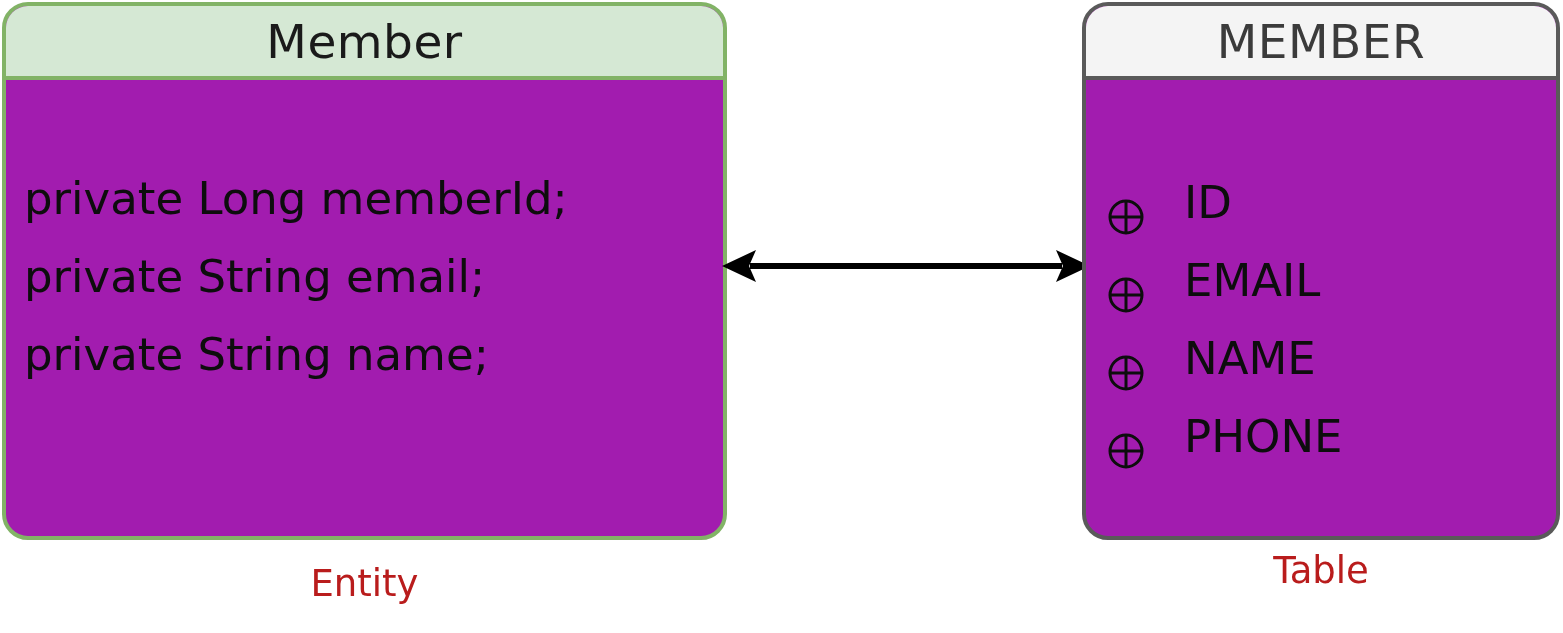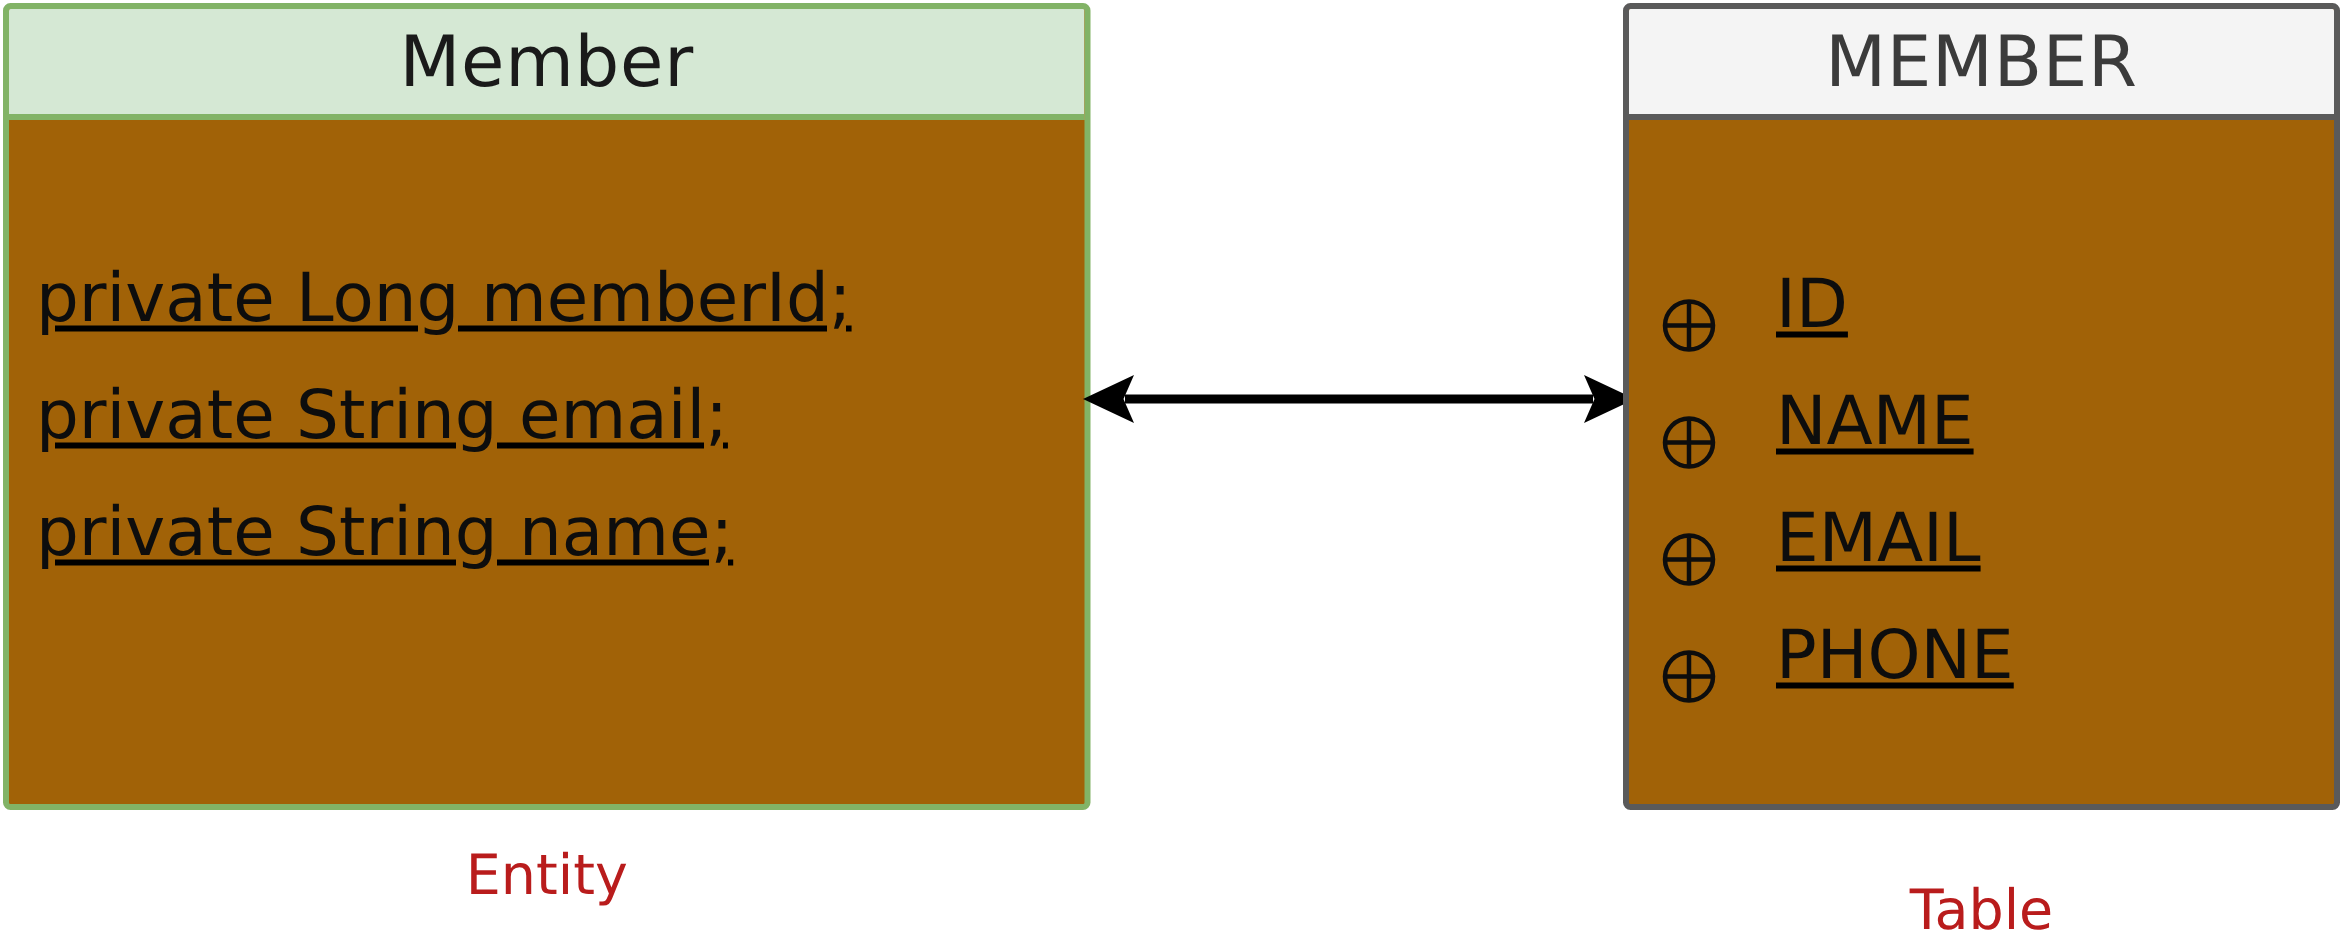--- a/index.html
+++ b/index.html
@@ -15,36 +15,35 @@
     width: 1563px;
     height: 633px;
     background: #ffffff;
     overflow: hidden;
   }
 
   
   .card {
     position: absolute;
     box-sizing: border-box;
-    background: #a16207;
-    border-radius: 5px;
+    background: #a21caf;
+    border-radius: 26px;
     overflow: hidden;
   }
   .card-header {
     box-sizing: border-box;
     width: 100%;
     display: flex;
     align-items: center;
     justify-content: center;
     letter-spacing: 0.5px;
   }
   .card-body {
     box-sizing: border-box;
     width: 100%;
-    text-decoration: underline;
   }
 
   
   .entity-card {
     left: 2px;
     top: 2px;
     width: 725px;
     height: 538px;
     border: 4px solid #82b366;
   }
@@ -126,21 +125,21 @@
     color: #b91c1c;
     white-space: nowrap;
   }
   .caption-entity {
     left: 2px;
     top: 565px;
     width: 725px;
   }
   .caption-table {
     left: 1082px;
-    top: 588px;
+    top: 552px;
     width: 478px;
   }
 </style>
 </head>
 <body>
 
 <div class="canvas">
 
   <div class="card entity-card">
     <div class="card-header">Member</div>
@@ -175,32 +174,32 @@
       </div>
 
       <div class="column-line">
         <span class="col-key-icon">
           <svg width="40" height="40" viewBox="0 0 40 40">
             <circle cx="20" cy="20" r="16" fill="none" stroke="#0d0d0d" stroke-width="3"></circle>
             <line x1="20" y1="4" x2="20" y2="36" stroke="#0d0d0d" stroke-width="3"></line>
             <line x1="4" y1="20" x2="36" y2="20" stroke="#0d0d0d" stroke-width="3"></line>
           </svg>
         </span>
+        <span class="col-name">EMAIL</span>
+      </div>
+
+      <div class="column-line">
+        <span class="col-key-icon">
+          <svg width="40" height="40" viewBox="0 0 40 40">
+            <circle cx="20" cy="20" r="16" fill="none" stroke="#0d0d0d" stroke-width="3"></circle>
+            <line x1="20" y1="4" x2="20" y2="36" stroke="#0d0d0d" stroke-width="3"></line>
+            <line x1="4" y1="20" x2="36" y2="20" stroke="#0d0d0d" stroke-width="3"></line>
+          </svg>
+        </span>
         <span class="col-name">NAME</span>
-      </div>
-
-      <div class="column-line">
-        <span class="col-key-icon">
-          <svg width="40" height="40" viewBox="0 0 40 40">
-            <circle cx="20" cy="20" r="16" fill="none" stroke="#0d0d0d" stroke-width="3"></circle>
-            <line x1="20" y1="4" x2="20" y2="36" stroke="#0d0d0d" stroke-width="3"></line>
-            <line x1="4" y1="20" x2="36" y2="20" stroke="#0d0d0d" stroke-width="3"></line>
-          </svg>
-        </span>
-        <span class="col-name">EMAIL</span>
       </div>
 
       <div class="column-line">
         <span class="col-key-icon">
           <svg width="40" height="40" viewBox="0 0 40 40">
             <circle cx="20" cy="20" r="16" fill="none" stroke="#0d0d0d" stroke-width="3"></circle>
             <line x1="20" y1="4" x2="20" y2="36" stroke="#0d0d0d" stroke-width="3"></line>
             <line x1="4" y1="20" x2="36" y2="20" stroke="#0d0d0d" stroke-width="3"></line>
           </svg>
         </span>

